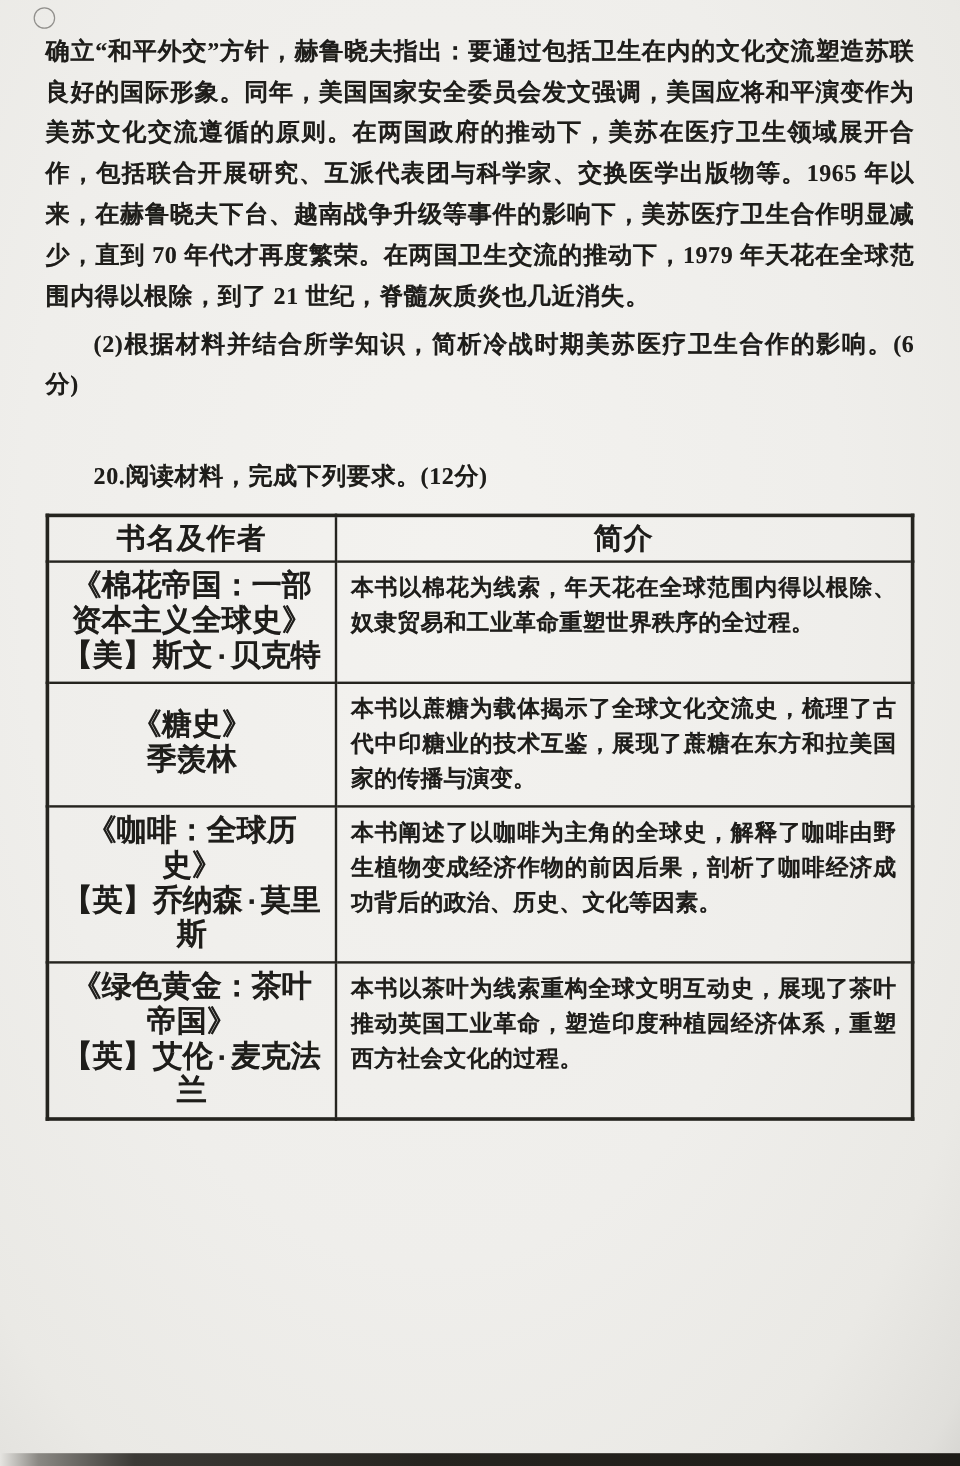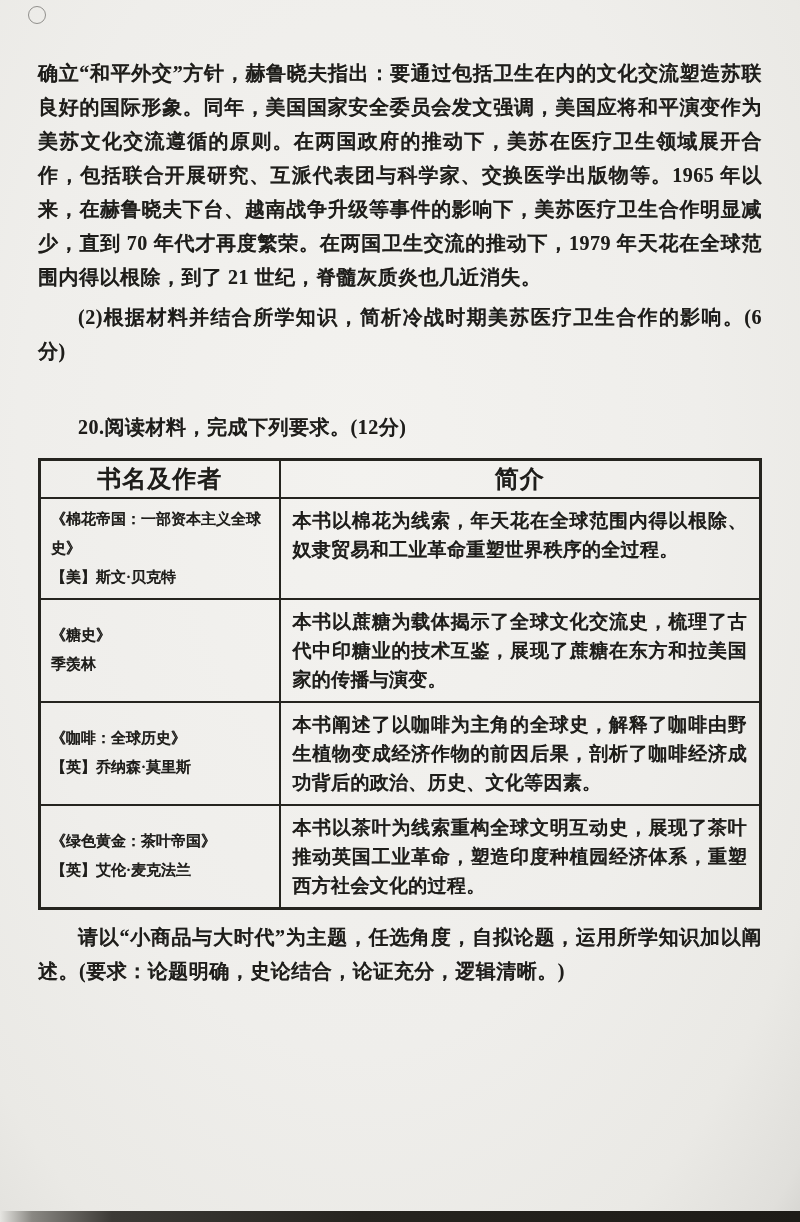--- a/index.html
+++ b/index.html
@@ -9,21 +9,21 @@
     position:relative;
     width:800px; height:1222px;
     margin:0 auto;
     background: radial-gradient(ellipse at 45% 38%, #f3f2ef 0%, #efeeeb 55%, #eae9e5 82%, #e0dfdb 96%, #d6d5d1 100%);
     overflow:hidden;
     font-family:"Liberation Serif","DejaVu Serif",serif;
     font-weight:700;
     color:#1e1d1a;
   }
 
-  .content { padding:56px 38px 0 38px; }
+  .content { padding:26px 38px 0 38px; }
 
   .para {
     font-size:20px;
     line-height:34px;
     text-align:justify;
     letter-spacing:0.5px;
     text-shadow:0 0 0.5px rgba(20,20,20,.45);
   }
   .para-material { margin-bottom:6px; }
   .para-source  { text-indent:3.4em; margin-bottom:10px; }
@@ -42,26 +42,27 @@
   }
   table.books th {
     height:38px;
     font-size:24px;
     text-align:center;
     letter-spacing:1px;
     text-shadow:0 0 0.5px rgba(20,20,20,.45);
   }
   td.book-cell {
     width:240px;
-    text-align:left;
+    text-align:center;
     vertical-align:middle;
     padding:6px 10px;
-    font-size:15px;
+    font-size:25px;
     line-height:29px;
     text-shadow:0 0 0.5px rgba(20,20,20,.45);
+    font-family:Liberation Mono, monospace;
   }
   td.intro-cell {
     vertical-align:top;
     padding:7px 12px;
     font-size:19px;
     line-height:29px;
     text-align:justify;
     letter-spacing:0.3px;
     text-shadow:0 0 0.5px rgba(20,20,20,.45);
   }
@@ -144,20 +145,19 @@
         <tr>
           <td class="book-cell">
             <div>《绿色黄金：茶叶帝国》</div>
             <div>【英】艾伦·麦克法兰</div>
           </td>
           <td class="intro-cell">本书以茶叶为线索重构全球文明互动史，展现了茶叶推动英国工业革命，塑造印度种植园经济体系，重塑西方社会文化的过程。</td>
         </tr>
       </tbody>
     </table>
 
-    <p class="para para-task">请以“小商品与大时代”为主题，任选角度，自拟论题，运用所学知识加以阐述。(要求：论题明确，史论结合，论证充分，逻辑清晰。)</p>
 
   </div>
 
 
   <div class="bottom-strip"></div>
 
 </div>
 
 </body></html>

